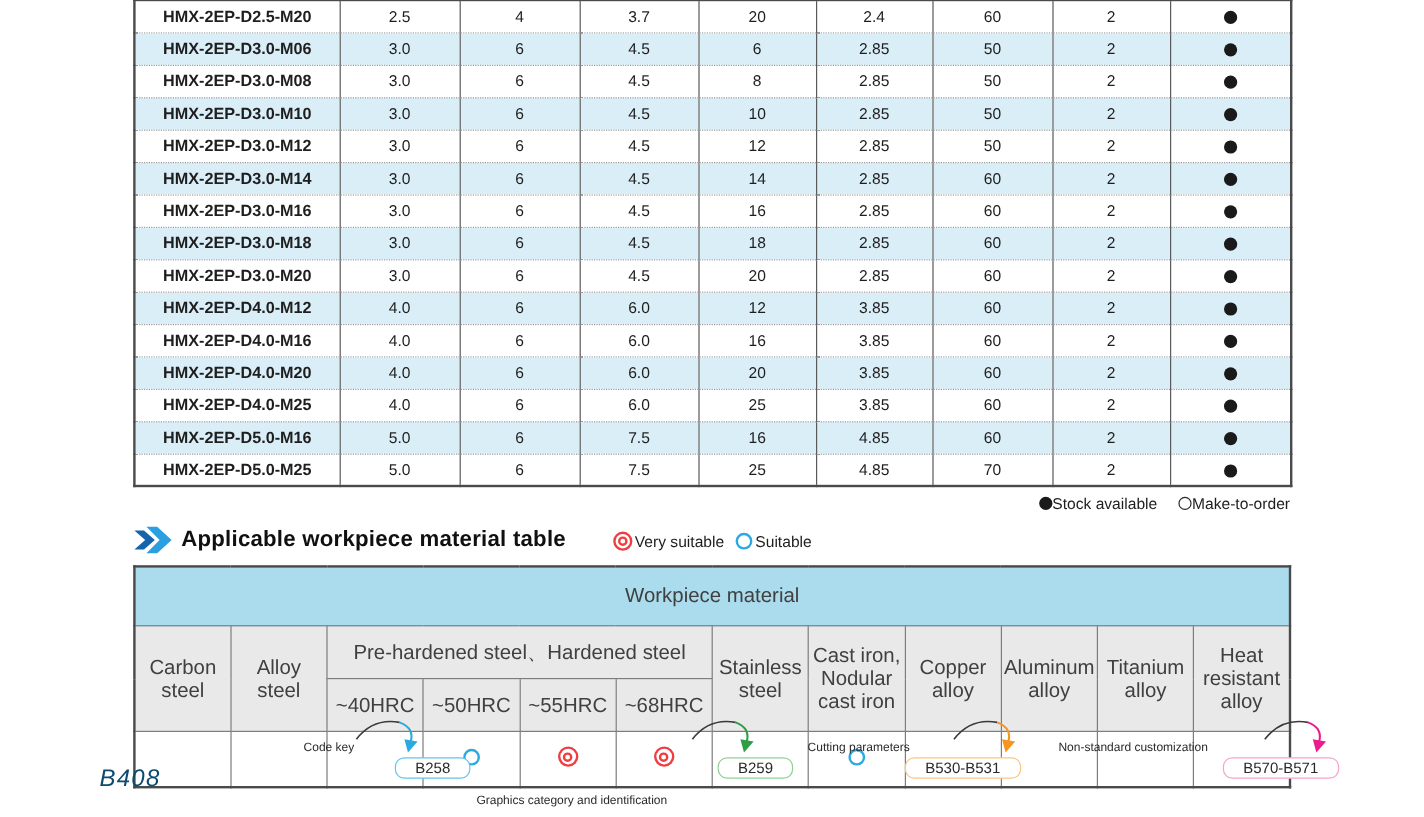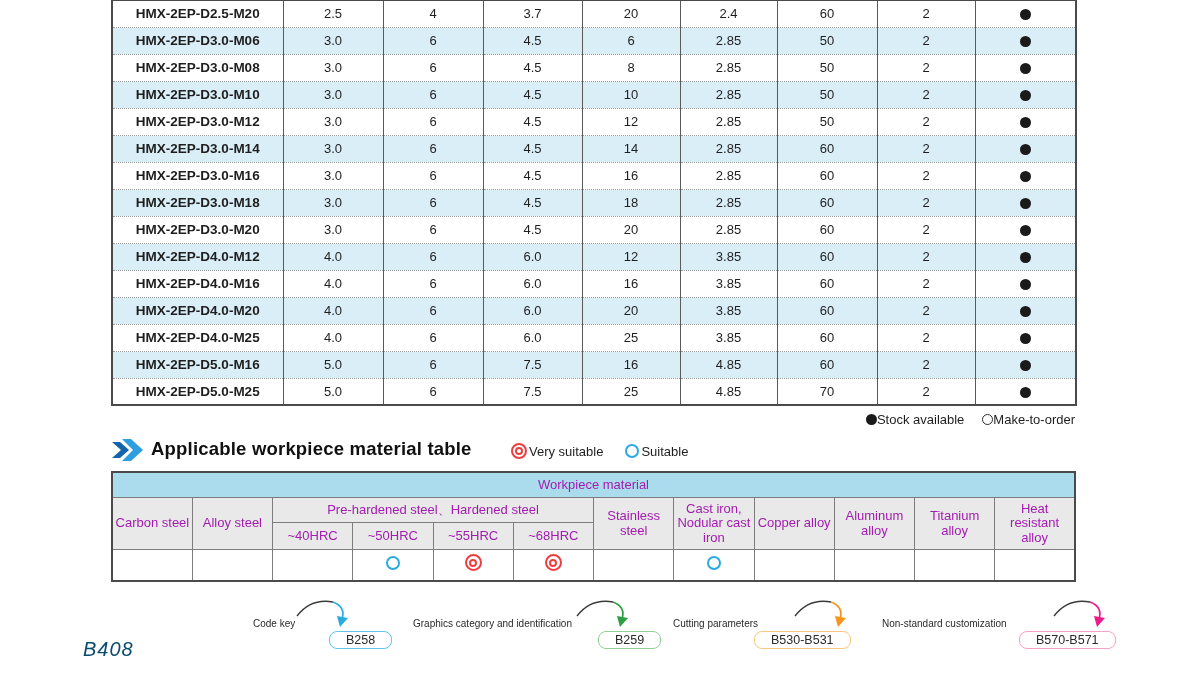--- a/index.html
+++ b/index.html
@@ -19,29 +19,29 @@
   table.spec tr:first-child td{border-top:none;}
   table.spec td:first-child{border-left:none;font-weight:bold;font-size:13.5px;}
   .dot{display:inline-block;width:11px;height:11px;border-radius:50%;background:var(--dot-color,#1a1a1a);vertical-align:middle;}
   .ring-bw{display:inline-block;width:9px;height:9px;border:1.5px solid #2a2a2a;border-radius:50%;background:#fff;vertical-align:middle;}
   
   .stock-legend{position:absolute;left:111px;top:412px;width:964px;display:flex;justify-content:flex-end;gap:18px;align-items:center;font-size:13px;color:#1e1e1e;}
   .stock-legend .item{display:inline-flex;align-items:center;}
   
   .sec-header{position:absolute;left:112px;top:437px;height:26px;display:flex;align-items:center;}
   .sec-title{position:absolute;left:39px;top:1px;font-size:18.5px;font-weight:bold;color:#101010;white-space:nowrap;letter-spacing:.2px;}
-  .suit-legend{position:absolute;left:511px;top:443px;display:flex;gap:22px;align-items:center;font-size:13px;color:#1e1e1e;white-space:nowrap;}
+  .suit-legend{position:absolute;left:511px;top:443px;display:flex;gap:10px;align-items:center;font-size:13px;color:#1e1e1e;white-space:nowrap;}
   .suit-legend .item{display:inline-flex;align-items:center;gap:2px;}
   .ring-suit{display:inline-block;width:10px;height:10px;border:2px solid var(--suit-blue,#29abe2);border-radius:50%;background:#fff;box-sizing:content-box;}
   .ring-very{position:relative;display:inline-block;width:12px;height:12px;border:2px solid var(--very-red,#ef3e42);border-radius:50%;background:#fff;box-sizing:content-box;}
   .ring-very::after{content:"";position:absolute;left:2px;top:2px;width:4px;height:4px;border:2px solid var(--very-red,#ef3e42);border-radius:50%;}
   
   .wp-wrap{position:absolute;left:111px;top:471px;width:965px;}
   table.wp{border-collapse:collapse;table-layout:fixed;width:965px;border:2px solid #4a4a4a;}
-  table.wp td{border:1px solid #7d7d7d;text-align:center;vertical-align:middle;font-size:13px;line-height:1.12;color:#a21caf;padding:0 1px;}
+  table.wp td{border:1px solid #7d7d7d;text-align:center;vertical-align:middle;font-size:17px;line-height:1.12;color:#404040;padding:12px 1px;}
   td.band{background:var(--band-blue,#aadcee);height:24px;font-size:13.5px;}
   td.hdr{background:var(--header-gray,#e9e9e9);}
   tr.grp-row{height:25px;}
   tr.sub-row{height:27px;}
   tr.rate-row{height:31px;background:#fff;}
   .wp-ring-suit{display:inline-block;width:10px;height:10px;border:2.5px solid var(--suit-blue,#29abe2);border-radius:50%;background:#fff;box-sizing:content-box;}
   .wp-ring-very{position:relative;display:inline-block;width:13px;height:13px;border:2px solid var(--very-red,#ef3e42);border-radius:50%;background:#fff;box-sizing:content-box;}
   .wp-ring-very::after{content:"";position:absolute;left:2.5px;top:2.5px;width:4px;height:4px;border:2px solid var(--very-red,#ef3e42);border-radius:50%;}
   
   .annot{position:absolute;top:596px;height:56px;}
@@ -333,21 +333,21 @@
     <span class="annot-label" style="left:13px;">Code key</span>
     <svg style="left:55px;" width="60" height="34" viewBox="0 0 60 34">
       <path class="arc" d="M2,20 Q16,2 38,6"></path>
       <path class="tail" d="M38,6 Q51,11 47,23"></path>
       <polygon class="head" points="42,20 53,22 45,31"></polygon>
     </svg>
     <span class="ref-box" style="left:89px;">B258</span>
   </div>
 
   <div class="annot" style="left: 397px; width: 260px; --accent: #2e9e44; --box: #90d096;">
-    <span class="annot-label" style="left:16px;">Graphics category and identification</span>
+    <span class="annot-label" style="left:0;margin-top:44px;">Graphics category and identification</span>
     <svg style="left:178px;" width="60" height="34" viewBox="0 0 60 34">
       <path class="arc" d="M2,20 Q16,2 38,6"></path>
       <path class="tail" d="M38,6 Q51,11 47,23"></path>
       <polygon class="head" points="42,20 53,22 45,31"></polygon>
     </svg>
     <span class="ref-box" style="left:201px;">B259</span>
   </div>
 
   <div class="annot" style="left: 673px; width: 175px; --accent: #f7941d; --box: #f9c784;">
     <span class="annot-label" style="left:0;">Cutting parameters</span>

